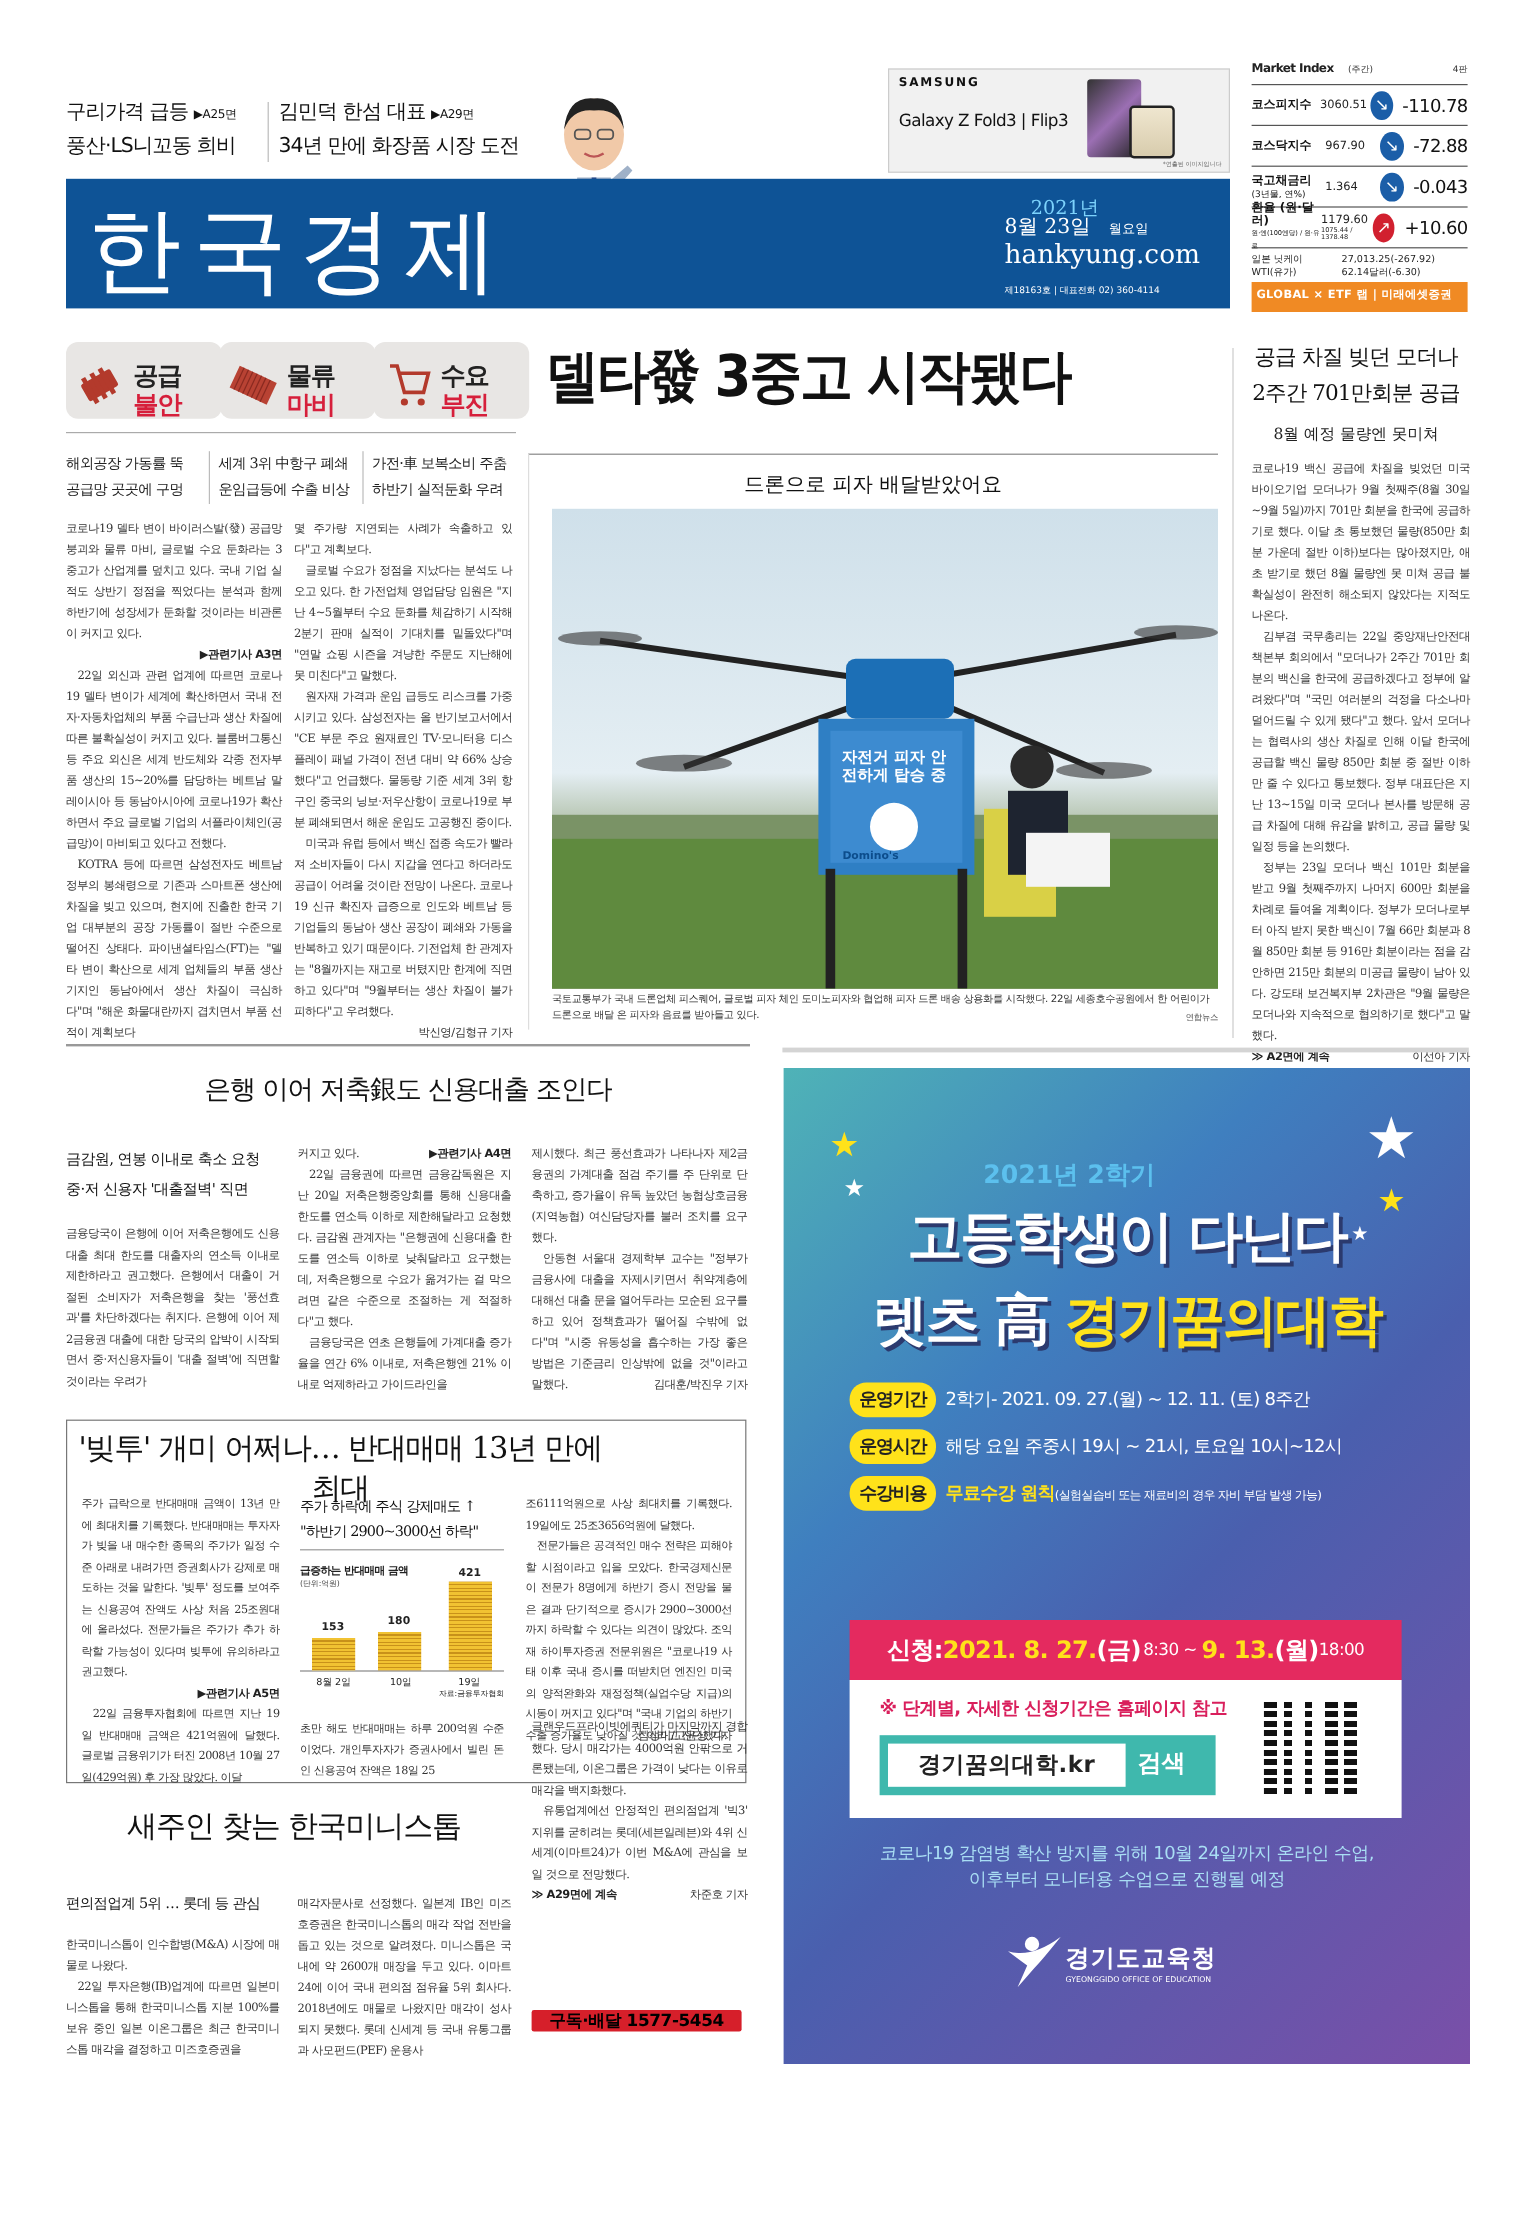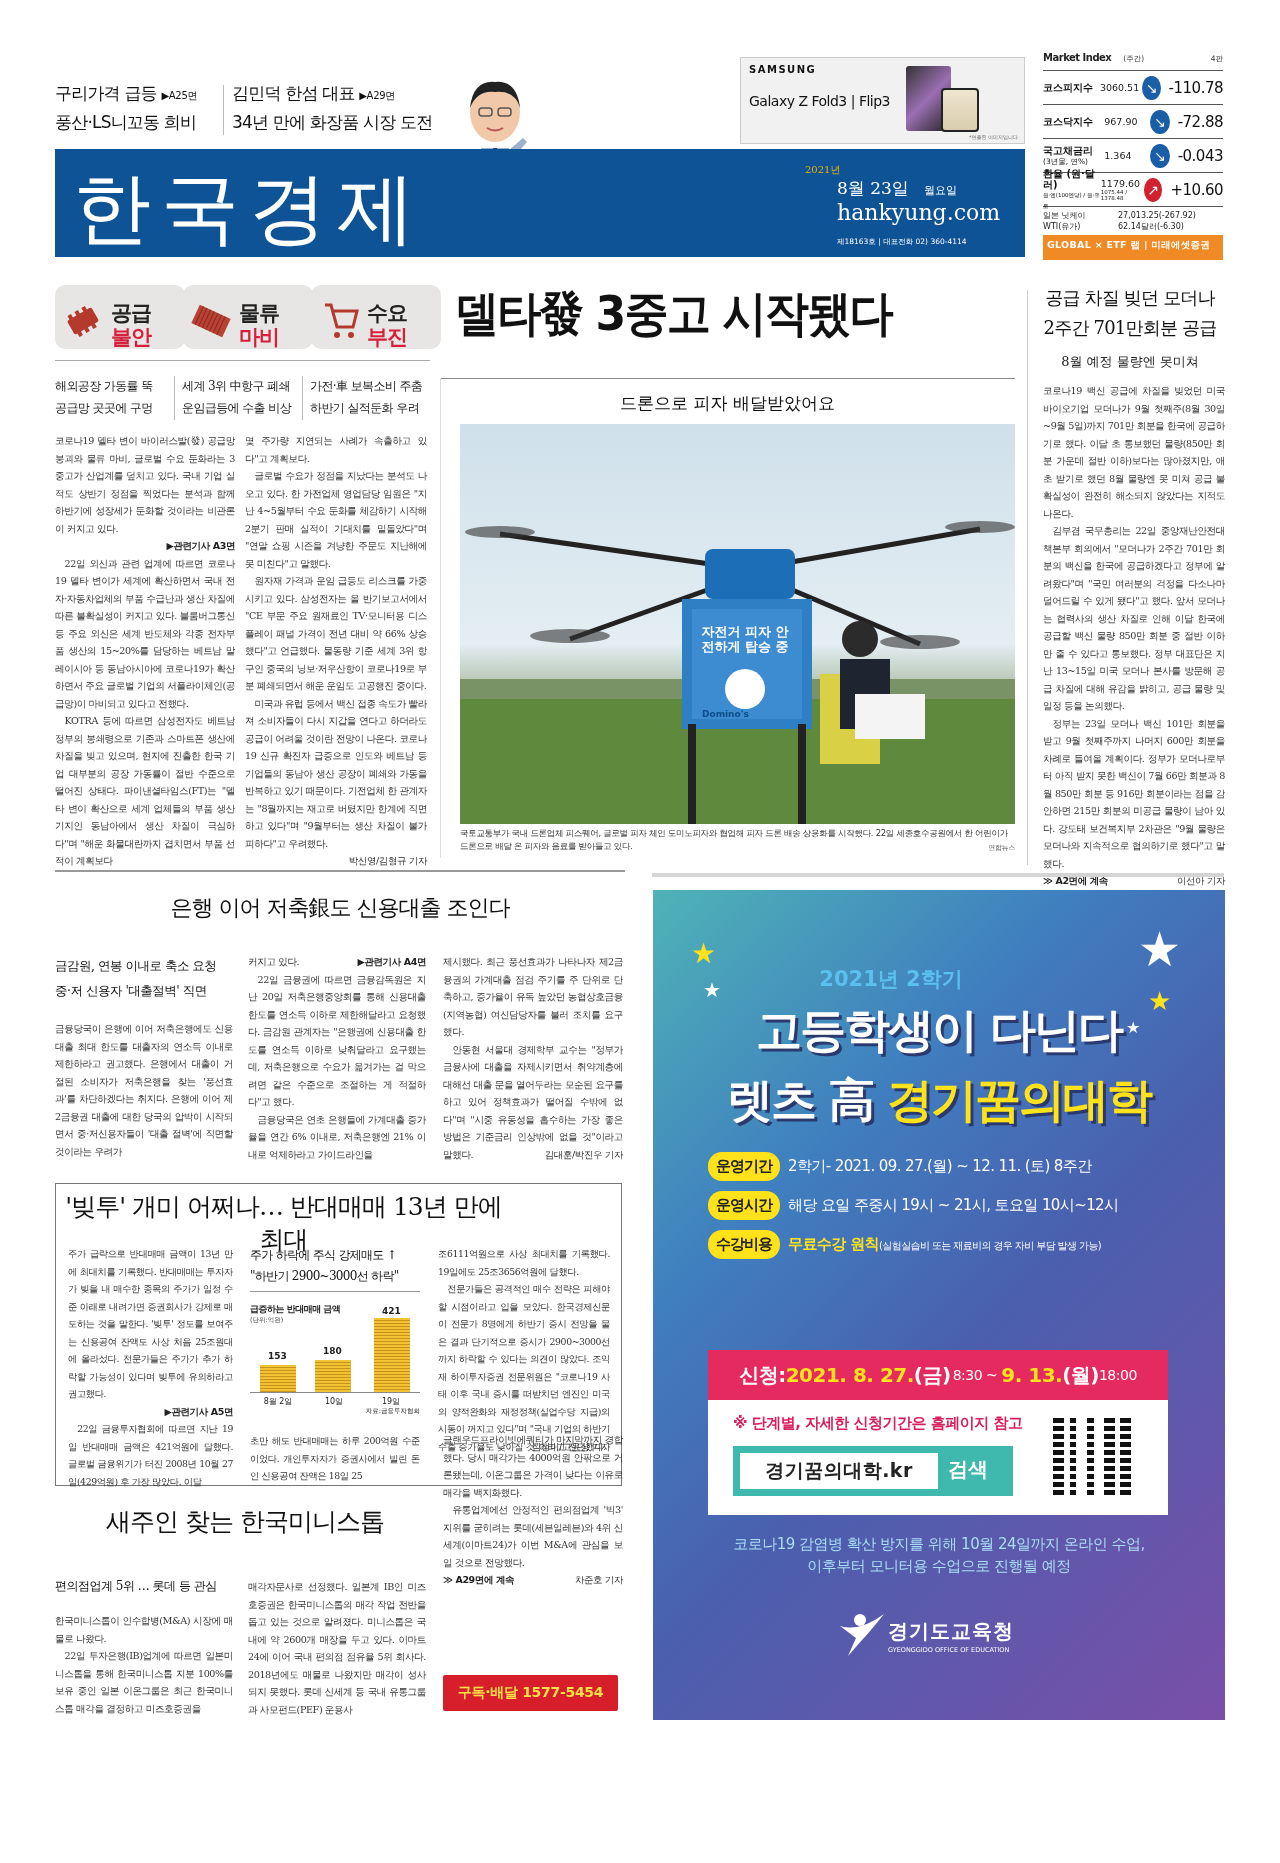--- a/index.html
+++ b/index.html
@@ -71,21 +71,21 @@
 <div class="abs" style="left:740px;top:57px;width:285px;height:87px;background:#f1f1f1;border:1px solid #ccc">
   <div class="abs sans" style="left:8px;top:6px;font-size:10px;font-weight:bold;letter-spacing:1.5px;color:#111">SAMSUNG</div>
   <div class="abs sans" style="left:8px;top:35px;font-size:14px;color:#111;letter-spacing:-0.5px">Galaxy Z Fold3 | Flip3</div>
   <div class="abs" style="left:165px;top:8px;width:45px;height:65px;background:linear-gradient(135deg,#333,#9b6fb3,#222);border-radius:3px"></div>
   <div class="abs" style="left:200px;top:30px;width:38px;height:44px;background:linear-gradient(#efe6cf,#d8ccad);border-radius:4px;border:2px solid #222"></div>
   <div class="abs sans" style="right:6px;bottom:3px;font-size:5px;color:#666">*연출된 이미지입니다</div>
 </div>
 
 <div class="abs nameplate" style="left:55px;top:149px;width:970px;height:108px;background:#0e5396">
   <div class="abs logo-text" style="left:18px;top:8px">한국경제</div>
-  <div class="abs serif" style="left:750px;top:14px;font-size:10px;color:#eab308">2021년</div>
+  <div class="abs serif" style="left:804px;top:14px;font-size:16px;color:#7dd3fc">2021년</div>
   <div class="abs serif" style="left:782px;top:28px;color:#fff">
     <span style="font-size:17px">8월 23일</span>
     <span style="font-size:11px;margin-left:10px">월요일</span>
   </div>
   <div class="abs serif" style="left:782px;top:51px;font-size:22px;color:#fff">hankyung.com</div>
   <div class="abs sans" style="left:782px;top:88px;font-size:7.5px;color:#fff">제18163호 | 대표전화 02) 360-4114</div>
 </div>
 
 <div class="abs" style="left:1043px;top:52px;width:180px">
   <div class="sans" style="display:flex;align-items:baseline;height:18px">
@@ -332,21 +332,21 @@
 </div>
 <div class="abs body-text" style="left:248px;top:1578px;width:178px">매각자문사로 선정했다. 일본계 IB인 미즈호증권은 한국미니스톱의 매각 작업 전반을 돕고 있는 것으로 알려졌다. 미니스톱은 국내에 약 2600개 매장을 두고 있다. 이마트24에 이어 국내 편의점 점유율 5위 회사다. 2018년에도 매물로 나왔지만 매각이 성사되지 못했다. 롯데 신세계 등 국내 유통그룹과 사모펀드(PEF) 운용사</div>
 <div class="abs body-text" style="left:443px;top:1431px;width:180px">
   <p>글랜우드프라이빗에쿼티가 마지막까지 경합했다. 당시 매각가는 4000억원 안팎으로 거론됐는데, 이온그룹은 가격이 낮다는 이유로 매각을 백지화했다.</p>
   <p class="ind">유통업계에선 안정적인 편의점업계 '빅3' 지위를 굳히려는 롯데(세븐일레븐)와 4위 신세계(이마트24)가 이번 M&amp;A에 관심을 보일 것으로 전망했다.</p>
   <div style="display:flex;justify-content:space-between">
     <span class="rel">≫ A29면에 계속</span>
     <span class="byline">차준호 기자</span>
   </div>
 </div>
-<div class="abs sans" style="left:443px;top:1675px;width:175px;height:36px;background:#d61f2a;color:#fde047;font-size:14px;font-weight:bold;display:flex;align-items:center;justify-content:center;letter-spacing:-0.3px;border-radius:2px">구독·배달 1577-5454</div>
+<div class="abs sans" style="left:443px;top:1675px;width:175px;height:18px;background:#d61f2a;color:#000000;font-size:14px;font-weight:bold;display:flex;align-items:center;justify-content:center;letter-spacing:-0.3px;border-radius:2px">구독·배달 1577-5454</div>
 
 <div class="hr" style="left:652px;top:873px;width:572px;background:#d4d4d4;height:4px"></div>
 <div class="abs ad" style="left:653px;top:890px;width:572px;height:830px;overflow:hidden">
   <div class="star y" style="left:38px;top:50px;font-size:28px">★</div>
   <div class="star" style="left:50px;top:90px;font-size:20px">★</div>
   <div class="star" style="left:485px;top:35px;font-size:48px">★</div>
   <div class="star y" style="left:495px;top:98px;font-size:26px">★</div>
   <div class="star" style="left:473px;top:130px;font-size:16px">★</div>
 
   <div class="abs sans" style="left:0;top:75px;width:476px;text-align:center;font-size:21px;font-weight:bold;color:#5cc0ee">2021년 2학기</div>

